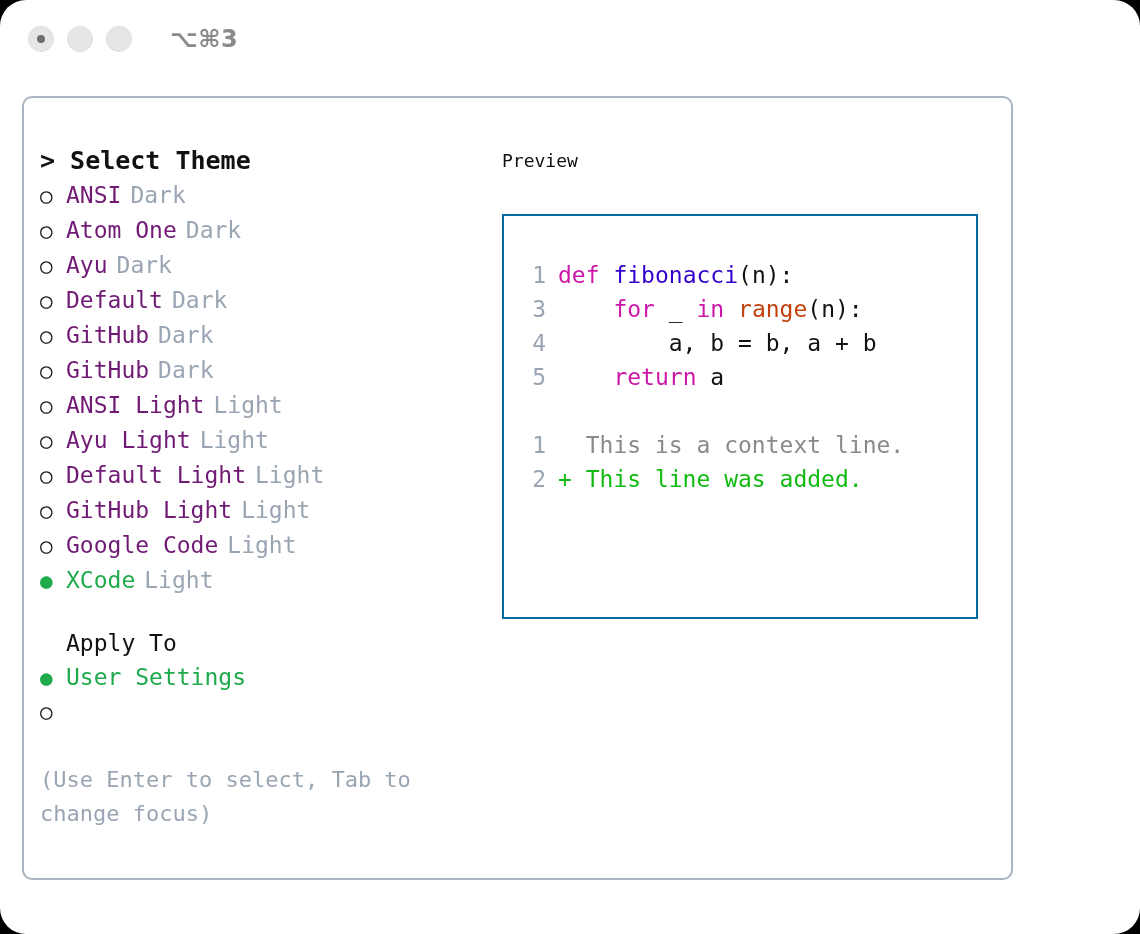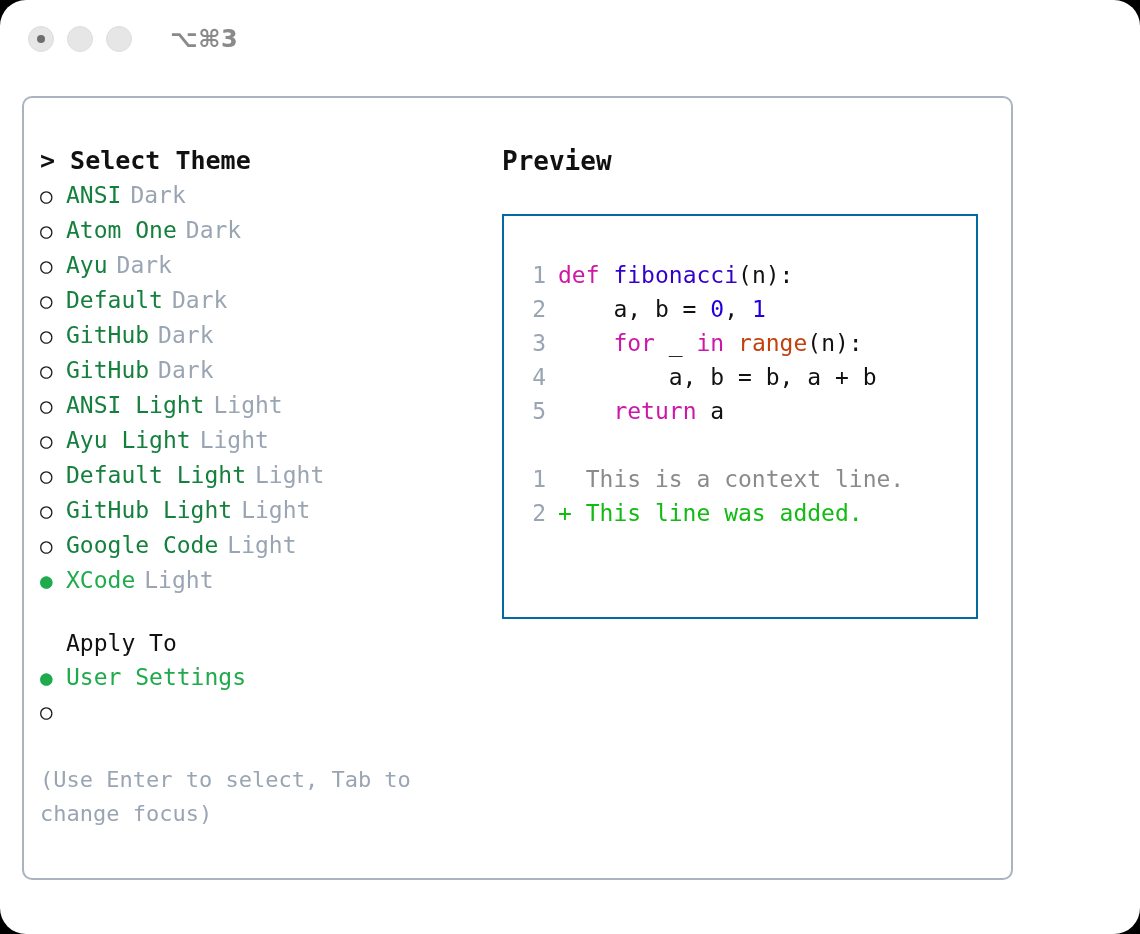--- a/index.html
+++ b/index.html
@@ -84,21 +84,21 @@
     white-space: pre;
   }
   .bullet {
     width: 26px;
     flex: 0 0 26px;
     font-size: 21px;
     color: #1a1a1a;
     line-height: 34px;
   }
   .bullet.sel { color: #1faa4b; }
-  .opt-label { color: #15803d; }
+  .opt-label { color: #701a75; }
   .opt.selected .opt-label { color: #1faa4b; }
   .opt-kind {
     color: #9aa5b4;
     margin-left: 9px;
   }
 
   .apply-header {
     font-size: 23px;
     color: #111111;
     line-height: 34px;
@@ -116,22 +116,22 @@
     white-space: pre-wrap;
   }
 
   
   .right-col {
     position: absolute;
     left: 478px; top: 46px;
     width: 490px;
   }
   .preview-title {
-    font-size: 26px;
-    font-weight: bold;
+    font-size: 18px;
+    font-weight: normal;
     color: #111111;
     line-height: 34px;
   }
   .preview-box {
     margin-top: 36px;
     width: 476px; height: 405px;
     border: 2px solid #0369a1;
     background: #ffffff;
     padding: 42px 0 0 20px;
   }
@@ -200,21 +200,20 @@
           </div>
         <div class="spacer-md"></div>
         <div class="hint">(Use Enter to select, Tab to change focus)</div>
       </div>
 
       <div class="right-col">
         <div class="preview-title">Preview</div>
         <div class="preview-box">
           <div id="code-block">
               <div class="code-line"><span class="ln">1</span><span class="kw">def</span><span class="pln"> </span><span class="fn">fibonacci</span><span class="pln">(n):</span></div>
-              <div class="code-line"><span class="ln">2</span><span class="pln">    a, b = </span><span class="num">0</span><span class="pln">, </span><span class="num">1</span></div>
               <div class="code-line"><span class="ln">3</span><span class="pln">    </span><span class="kw">for</span><span class="pln"> _ </span><span class="kw">in</span><span class="pln"> </span><span class="bi">range</span><span class="pln">(n):</span></div>
               <div class="code-line"><span class="ln">4</span><span class="pln">        a, b = b, a + b</span></div>
               <div class="code-line"><span class="ln">5</span><span class="pln">    </span><span class="kw">return</span><span class="pln"> a</span></div>
             </div>
           <div class="gap"></div>
           <div id="diff-block">
               <div class="code-line"><span class="ln">1</span><span class="ctx">  This is a context line.</span></div>
               <div class="code-line"><span class="ln">2</span><span class="add">+ This line was added.</span></div>
             </div>
         </div>

